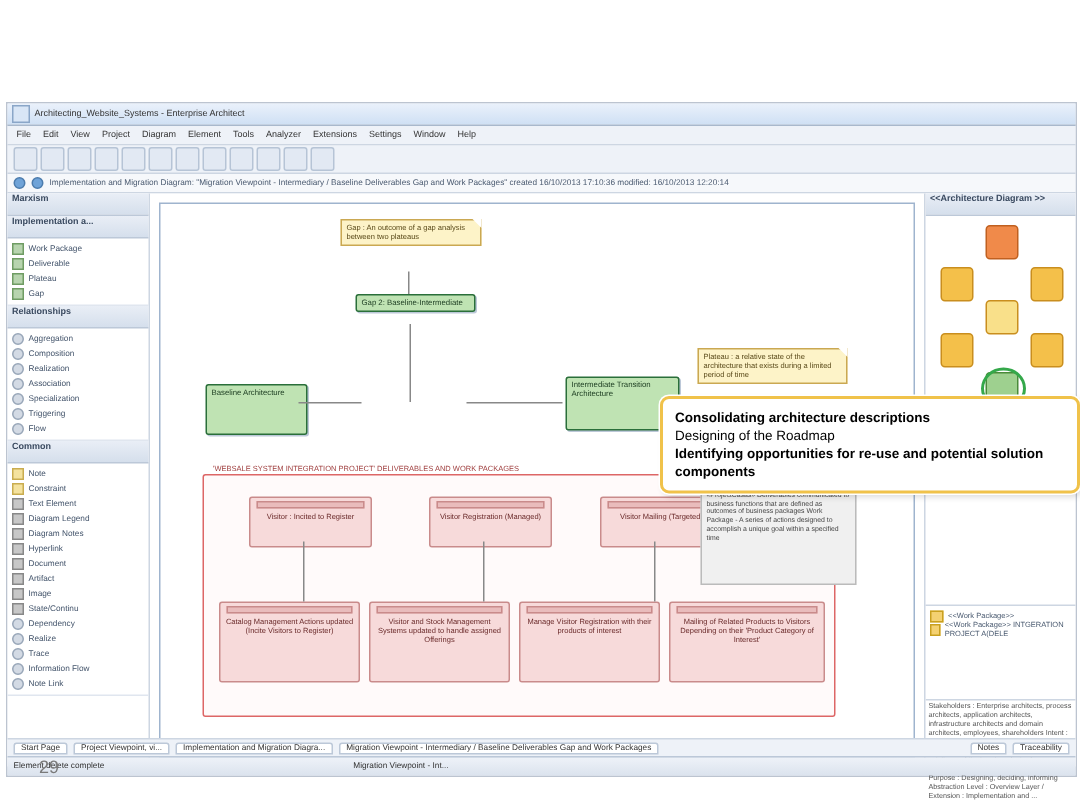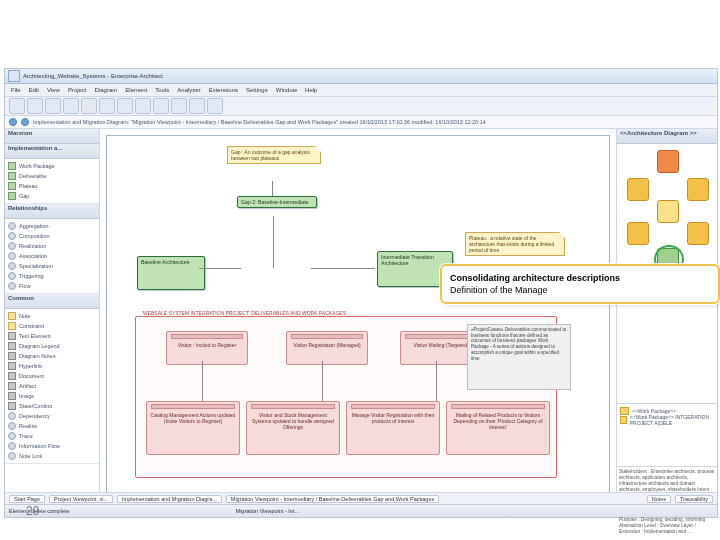--- a/index.html
+++ b/index.html
@@ -315,17 +315,18 @@
    <span class="tab">Traceability</span>
   </div>
   <div class="statusbar">
    <span>Element delete complete</span>
    <span style="margin-left:160px">Migration Viewpoint - Int...</span>
   </div>
  </div>
 
  <div class="callout" style="left:440px;top:264px;width:260px">
   <div><b>Consolidating architecture descriptions</b></div>
-  <div>Definition of the Manage</div>
+  <div>Designing of the Roadmap</div>
+  <div><b>Identifying opportunities for re-use and potential solution components</b></div>
  </div>
 
  <div class="pagenum">29</div>
 </div>
 
 </body></html>

